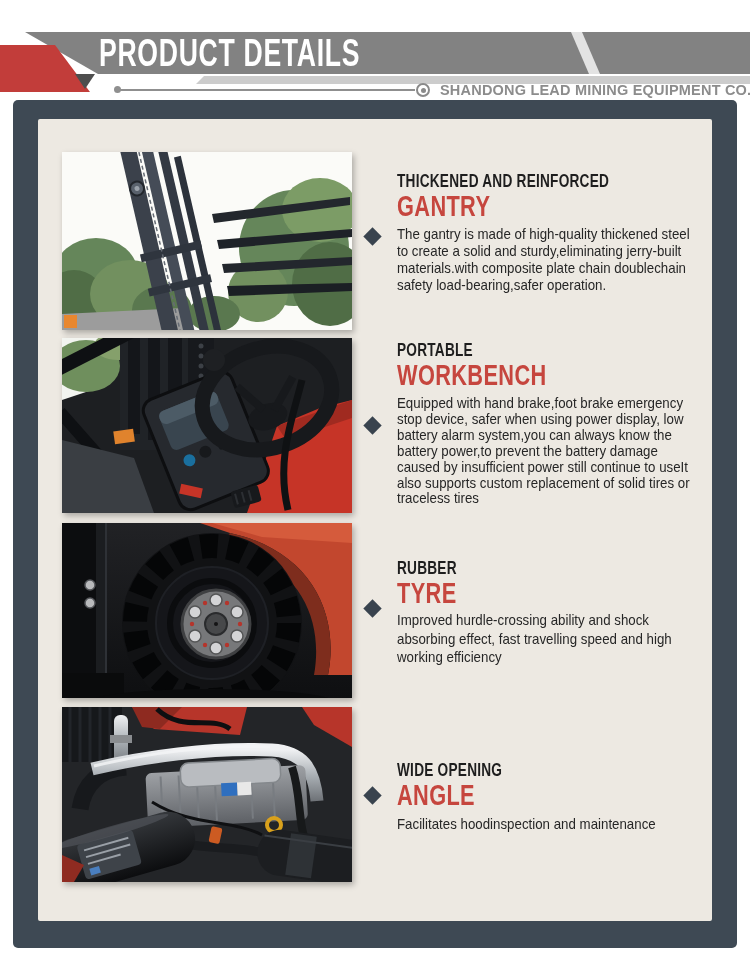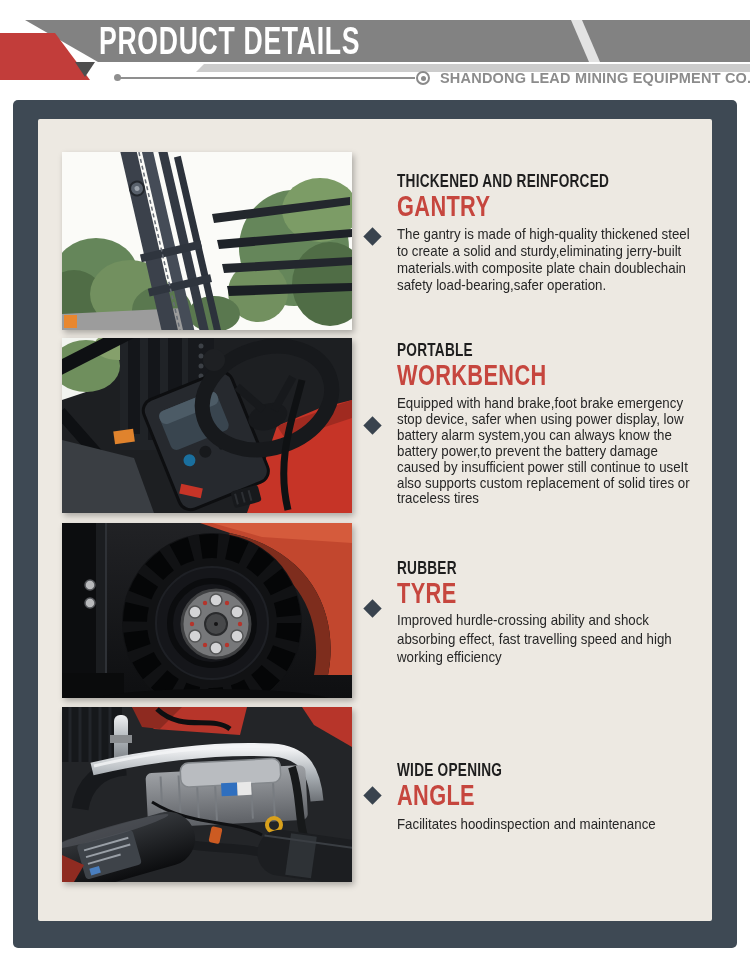--- a/index.html
+++ b/index.html
@@ -1,20 +1,20 @@
 <!DOCTYPE html>
 <html><head>
 <meta charset="utf-8">
 <style>
   html,body{margin:0;padding:0;}
   body{width:750px;height:964px;background:#fff;font-family:"Liberation Sans",sans-serif;overflow:hidden;}
   .page{position:relative;width:750px;height:964px;background:#fff;}
 
   
-  .hdr{position:absolute;left:0;top:0;width:630px;height:100px;}
+  .hdr{position:absolute;left:0;top:12px;width:630px;height:100px;}
   .hdr-banner{position:absolute;left:0;top:0;width:750px;height:62px;background:#828282;
     clip-path:polygon(25px 20px,750px 20px,750px 62px,98px 62px);}
   .hdr-slash{position:absolute;left:0;top:0;width:750px;height:62px;background:#e3e3e3;
     clip-path:polygon(571px 20px,582px 20px,600px 62px,589px 62px);}
   .hdr-red{position:absolute;left:0;top:0;width:750px;height:82px;background:#c23d3a;
     clip-path:polygon(0 33px,55px 33px,90px 80px,0 80px);}
   .hdr-tri{position:absolute;left:0;top:0;width:750px;height:80px;background:#4e4e4e;
     clip-path:polygon(75px 62px,95px 62px,85px 77px);}
   .hdr-strip{position:absolute;left:0;top:0;width:750px;height:74px;background:#cccccc;
     clip-path:polygon(204px 64px,750px 64px,750px 72px,196px 72px);}

